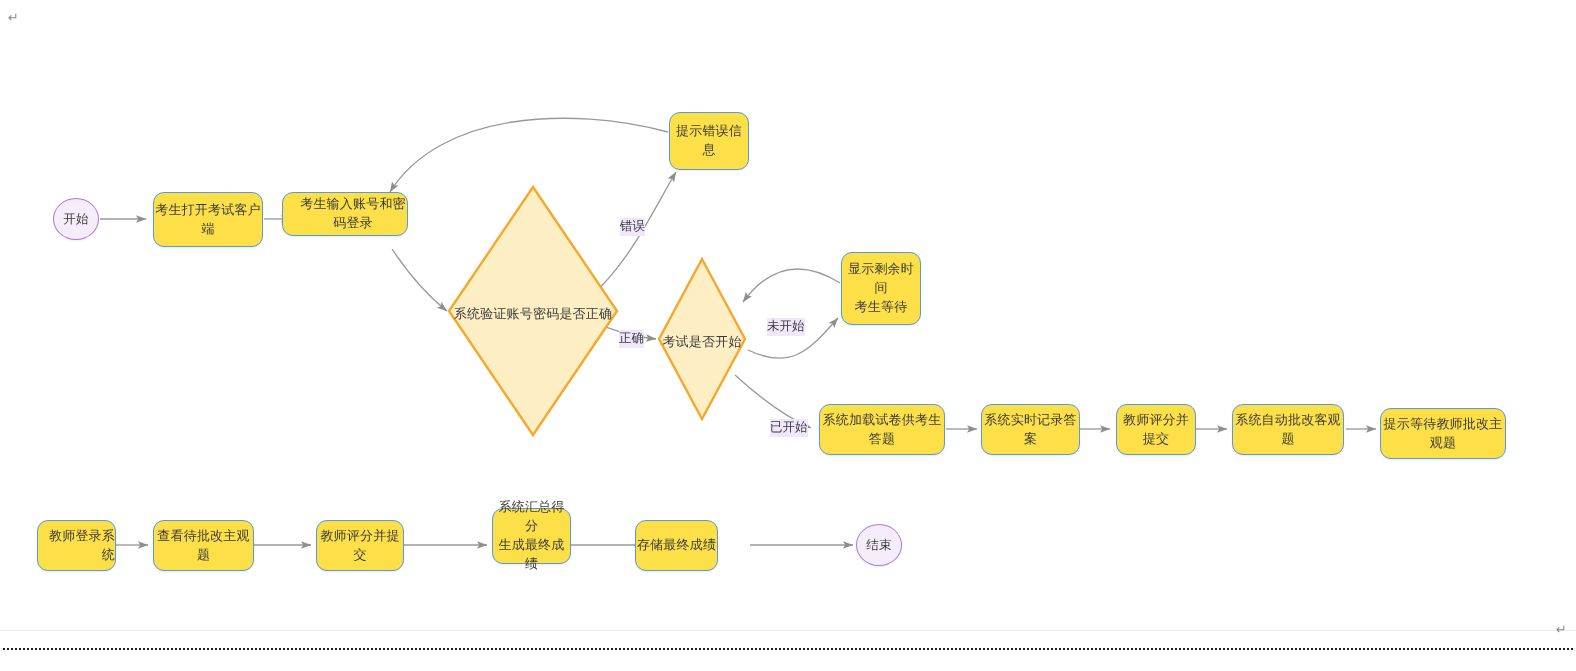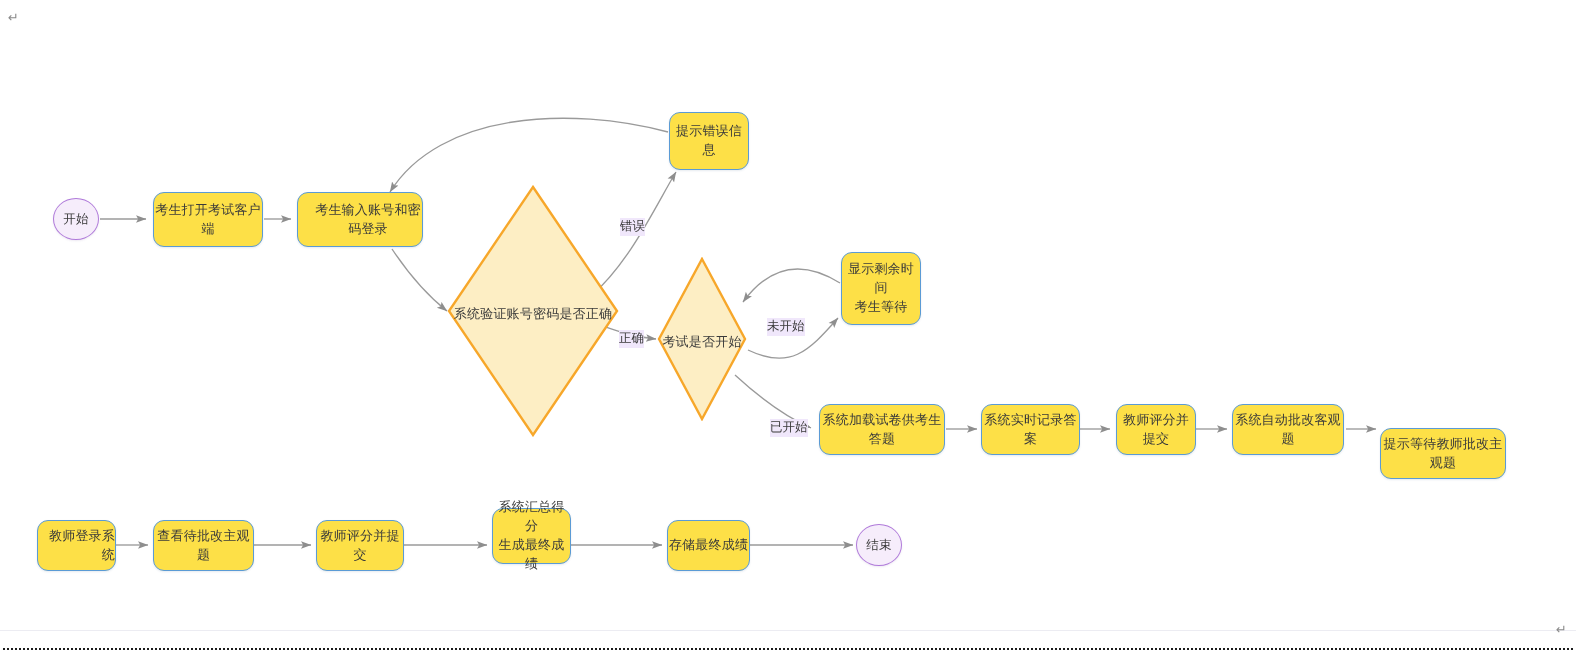--- a/index.html
+++ b/index.html
@@ -156,21 +156,21 @@
   </div>
 
   <div class="node term" style="left:856px; top:524px; width:46px; height:42px;">
     <span>结束</span>
   </div>
 
   <div class="node proc" style="left:153px; top:192px; width:110px; height:55px;">
     <span>考生打开考试客户端</span>
   </div>
 
-  <div class="node proc" style="left:297px; top:192px; width:126px; height:55px;padding-left:16px;">
+  <div class="node proc" style="left:282px; top:192px; width:126px; height:44px;padding-left:16px;">
     <span>考生输入账号和密码登录</span>
   </div>
 
   <div class="node proc" style="left:669px; top:112px; width:80px; height:58px;">
     <span>提示错误信息</span>
   </div>
 
   <div class="node proc" style="left:841px; top:252px; width:80px; height:73px; flex-direction:column;">
     <span class="nl2">显示剩余时间</span>
     <span class="nl2">考生等待</span>
@@ -199,42 +199,42 @@
   </div>
 
   <div class="node proc" style="left:1116px; top:404px; width:80px; height:51px;">
     <span>教师评分并提交</span>
   </div>
 
   <div class="node proc" style="left:1232px; top:404px; width:112px; height:51px;">
     <span>系统自动批改客观题</span>
   </div>
 
-  <div class="node proc" style="left:1380px; top:428px; width:126px; height:51px;">
+  <div class="node proc" style="left:1380px; top:408px; width:126px; height:51px;">
     <span>提示等待教师批改主观题</span>
   </div>
 
   <div class="node proc" style="left:37px; top:520px; width:79px; height:51px;text-align:right;">
     <span>教师登录系统</span>
   </div>
 
   <div class="node proc" style="left:153px; top:520px; width:101px; height:51px;">
     <span>查看待批改主观题</span>
   </div>
 
   <div class="node proc" style="left:316px; top:520px; width:88px; height:51px;">
     <span>教师评分并提交</span>
   </div>
 
   <div class="node proc" style="left:492px; top:508px; width:79px; height:56px; flex-direction:column;">
     <span class="nl2">系统汇总得分</span>
     <span class="nl2">生成最终成绩</span>
   </div>
 
-  <div class="node proc" style="left:667px; top:520px; width:83px; height:51px;">
+  <div class="node proc" style="left:635px; top:520px; width:83px; height:51px;">
     <span>存储最终成绩</span>
   </div>
 
   <div class="edge-label" style="left:620px; top:218px;">错误</div>
 
   <div class="edge-label" style="left:619px; top:330px;">正确</div>
 
   <div class="edge-label" style="left:767px; top:318px;">未开始</div>
 
   <div class="edge-label" style="left:770px; top:419px;">已开始</div>

